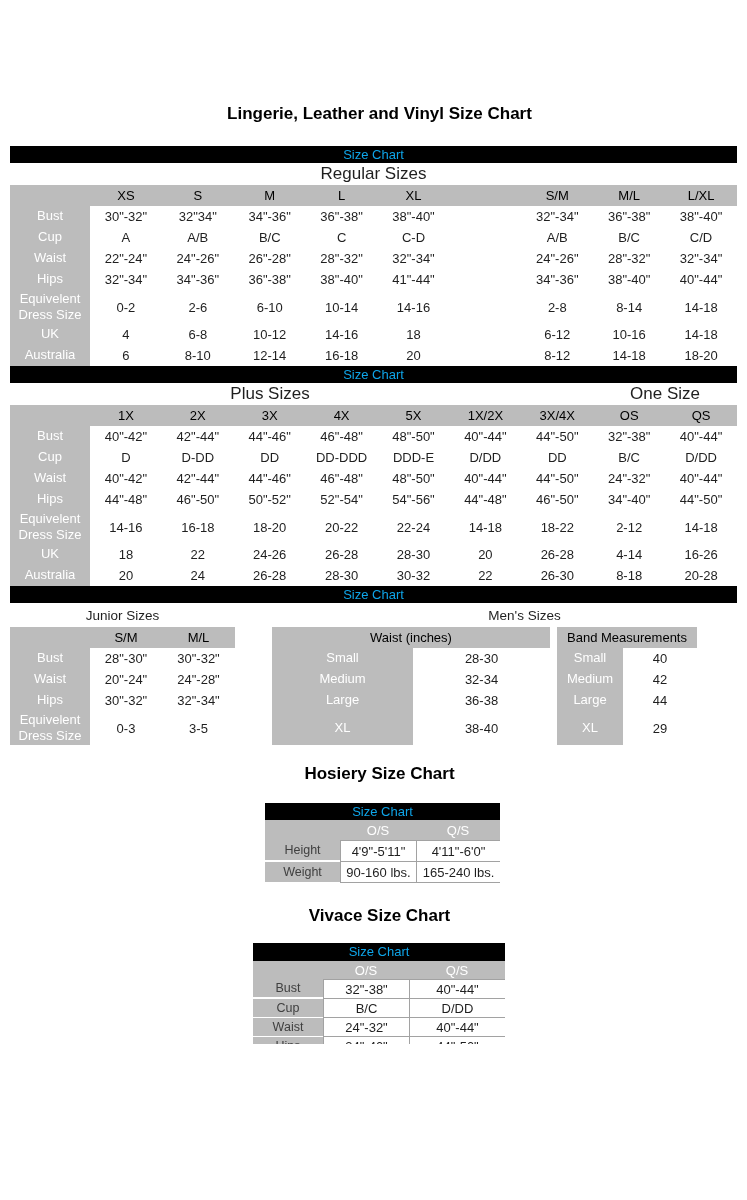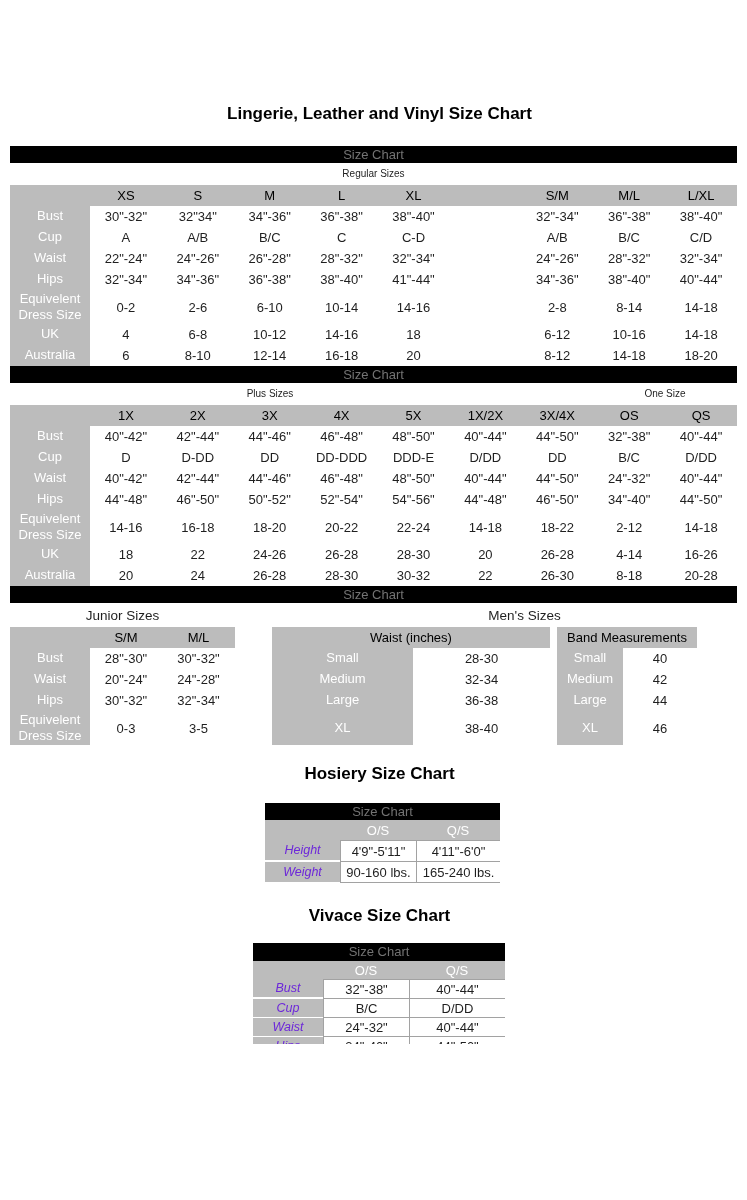--- a/index.html
+++ b/index.html
@@ -1,45 +1,45 @@
 <!DOCTYPE html>
 <html><head>
 <meta charset="utf-8">
 <style>
   html,body{margin:0;padding:0;background:#fff;}
   .page{width:747px;height:1044px;overflow:hidden;background:#fff;
         font-family:"Liberation Sans","DejaVu Sans",sans-serif;color:#1f1f1f;position:relative;}
   .main-title{padding-top:104px;margin:0 0 22px 0;text-align:center;
               font-size:17px;font-weight:bold;color:#000;transform:translateX(6px);}
   .sub-title{margin:0;text-align:center;font-size:17px;font-weight:bold;color:#000;transform:translateX(6px);}
-  .bar{width:727px;margin-left:10px;height:17px;line-height:17px;background:#000;color:#737373;
+  .bar{width:727px;margin-left:10px;height:17px;line-height:17px;background:#000;color:#0ea5e9;
        text-align:center;font-size:13px;}
-  .secrow{width:727px;margin-left:10px;height:22px;line-height:22px;position:relative;font-size:10px;}
+  .secrow{width:727px;margin-left:10px;height:22px;line-height:22px;position:relative;font-size:17px;}
   .sec-center{position:absolute;left:0;width:100%;text-align:center;}
   .plus-pos{position:absolute;left:80px;width:360px;text-align:center;}
   .onesize-pos{position:absolute;left:583px;width:144px;text-align:center;}
   .grid{display:grid;width:727px;margin-left:10px;grid-template-columns:80px repeat(9,1fr);}
   .hcell{background:#bcbcbc;color:#000000;height:21px;display:flex;align-items:center;justify-content:center;font-size:13px;}
   .lcell{background:#bcbcbc;color:#fff;height:21px;display:flex;align-items:center;justify-content:center;
          font-size:13px;text-align:center;line-height:1.25;}
   .dcell{height:21px;display:flex;align-items:center;justify-content:center;font-size:13px;}
   .tall{height:34px;}
   .subhead-row{display:flex;margin-left:10px;height:24px;align-items:center;font-size:13.5px;}
   .jr-head{width:225px;text-align:center;}
   .mens-head{width:425px;margin-left:77px;text-align:center;}
   .twocol{display:flex;margin-left:10px;}
   #junior-grid{display:grid;width:225px;grid-template-columns:80px 72px 73px;}
   #mens-grid{display:grid;width:425px;margin-left:37px;grid-template-columns:141px 137px 7px 66px 74px;}
   .gapcell{background:#fff;height:21px;}
   .gridspan{grid-column:1/-1;}
   #hosiery-grid{display:grid;width:235px;margin-left:265px;grid-template-columns:75px 76px 84px;margin-top:19px;}
   #vivace-grid{display:grid;width:252px;margin-left:253px;grid-template-columns:70px 86px 96px;margin-top:17px;}
   .shcell{background:#bcbcbc;color:#fff;display:flex;align-items:center;justify-content:center;font-size:13px;}
-  .slcell{background:#bcbcbc;color:#6d28d9;display:flex;align-items:center;justify-content:center;
-          font-size:12.5px;text-align:right;line-height:1.3;font-style:italic;}
+  .slcell{background:#bcbcbc;color:#404040;display:flex;align-items:center;justify-content:center;
+          font-size:12.5px;text-align:right;line-height:1.3;}
   .vcell{background:#fff;border-left:1px solid #a2a2a2;border-bottom:1px solid #a2a2a2;
          display:flex;align-items:center;justify-content:center;font-size:13px;}
   .vtop{border-top:1px solid #a2a2a2;}
   .plain{background:#fff;}
   .divider{border-left:1px solid #a2a2a2;}
   .bcell{display:flex;align-items:flex-end;justify-content:center;font-size:13px;padding-bottom:3px;}
   #hosiery-grid .shcell,#hosiery-grid .slcell,#hosiery-grid .vcell{height:20px;}
   #vivace-grid .shcell,#vivace-grid .slcell,#vivace-grid .vcell{height:18px;}
   #vivace-grid .bar{height:18px;line-height:18px;}
   #vivace-grid .gaprow{height:20px;}
@@ -275,21 +275,21 @@
         <div class="dcell">42</div>
         <div class="lcell">Large</div>
         <div class="dcell">36-38</div>
         <div class="gapcell"></div>
         <div class="lcell">Large</div>
         <div class="dcell">44</div>
         <div class="lcell tall">XL</div>
         <div class="dcell tall">38-40</div>
         <div class="gapcell tall"></div>
         <div class="lcell tall">XL</div>
-        <div class="dcell tall">46</div>
+        <div class="dcell tall">29</div>
       </div>
   </div>
 
   <h2 class="sub-title hos-title">Hosiery Size Chart</h2>
 
   <div id="hosiery-grid">
     <div class="bar small-bar gridspan">Size Chart</div>
   <div class="shcell"></div>
       <div class="shcell">O/S</div>
       <div class="shcell">Q/S</div>

